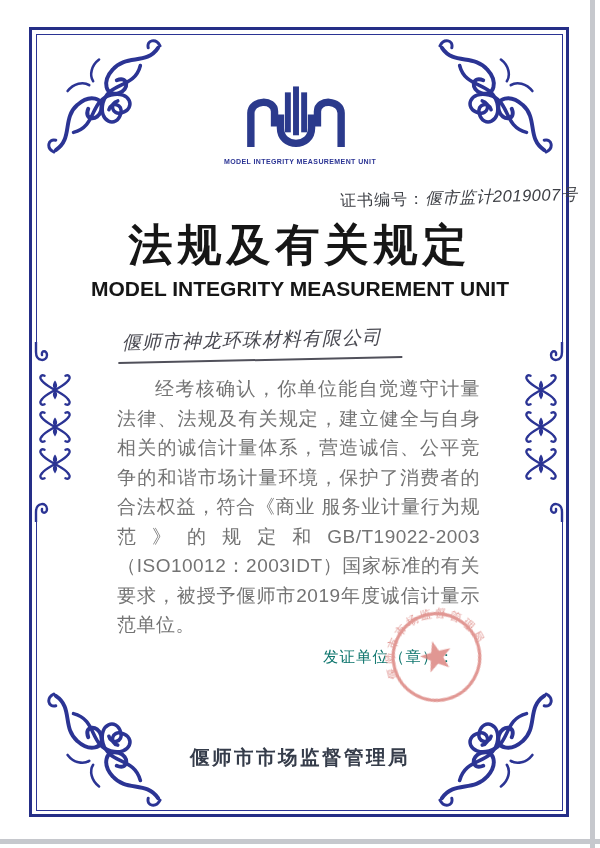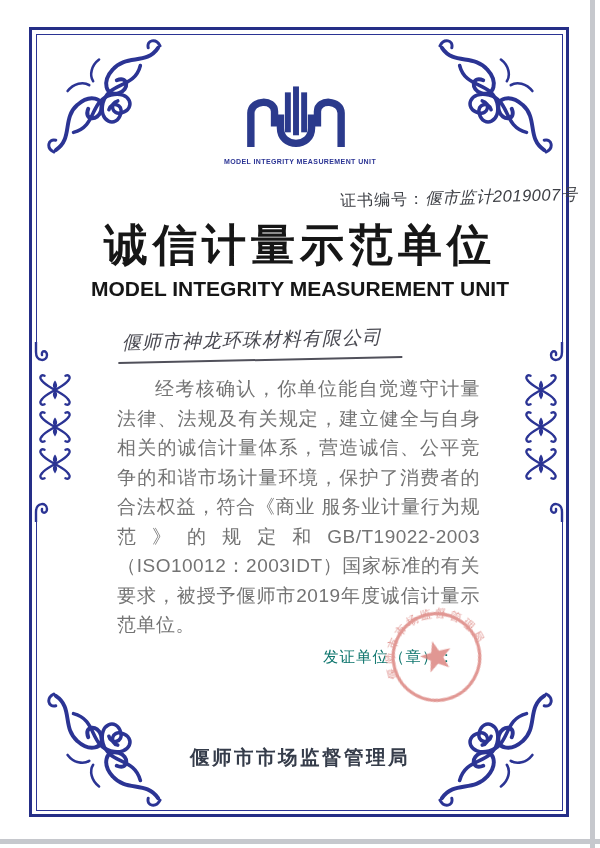--- a/index.html
+++ b/index.html
@@ -225,21 +225,21 @@
       <rect x="71" y="6" width="8" height="66"></rect>
       <rect x="82" y="14" width="8" height="54"></rect>
     </g>
   </svg>
   <div class="logo-caption">MODEL INTEGRITY MEASUREMENT UNIT</div>
 
   <div class="cert-no">
     <span>证书编号：</span><span class="val">偃市监计2019007号</span>
   </div>
 
-  <div class="title-zh">诚信计量示范单位</div>
+  <div class="title-zh">法规及有关规定</div>
   <div class="title-en">MODEL INTEGRITY MEASUREMENT UNIT</div>
 
   <div class="awardee">偃师市神龙环珠材料有限公司</div>
 
   <div class="body-text">经考核确认，你单位能自觉遵守计量法律、法规及有关规定，建立健全与自身相关的诚信计量体系，营造诚信、公平竞争的和谐市场计量环境，保护了消费者的合法权益，符合《商业 服务业计量行为规范》的规定和GB/T19022-2003（ISO10012：2003IDT）国家标准的有关要求，被授予偃师市2019年度诚信计量示范单位。</div>
 
   <div class="issuer-label">发证单位（章）：</div>
 
   <svg class="seal" viewBox="0 0 132 132">
     <defs>

